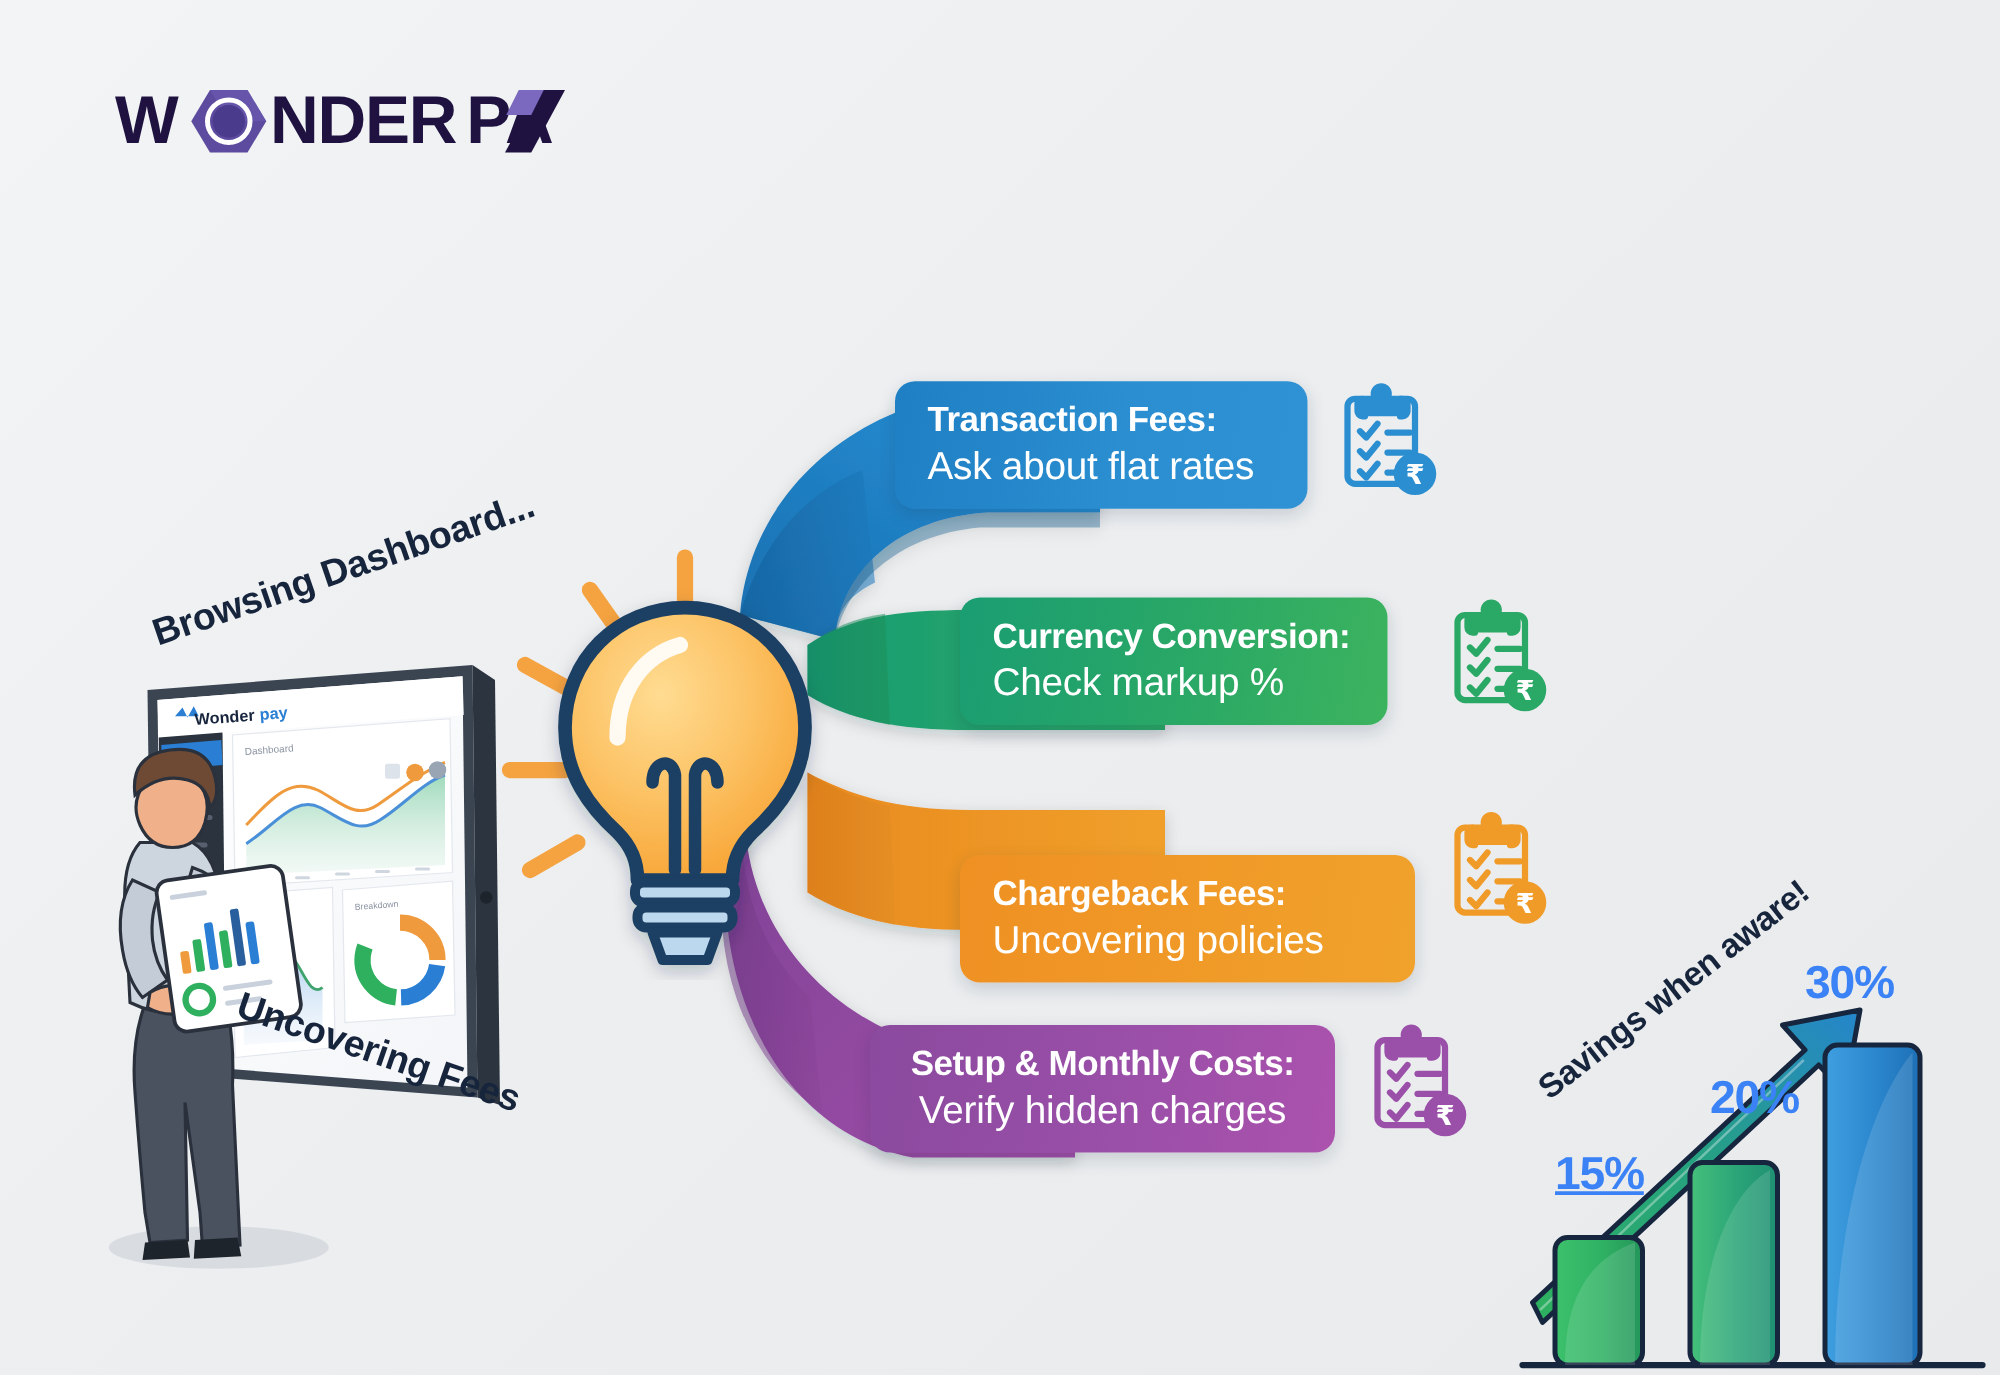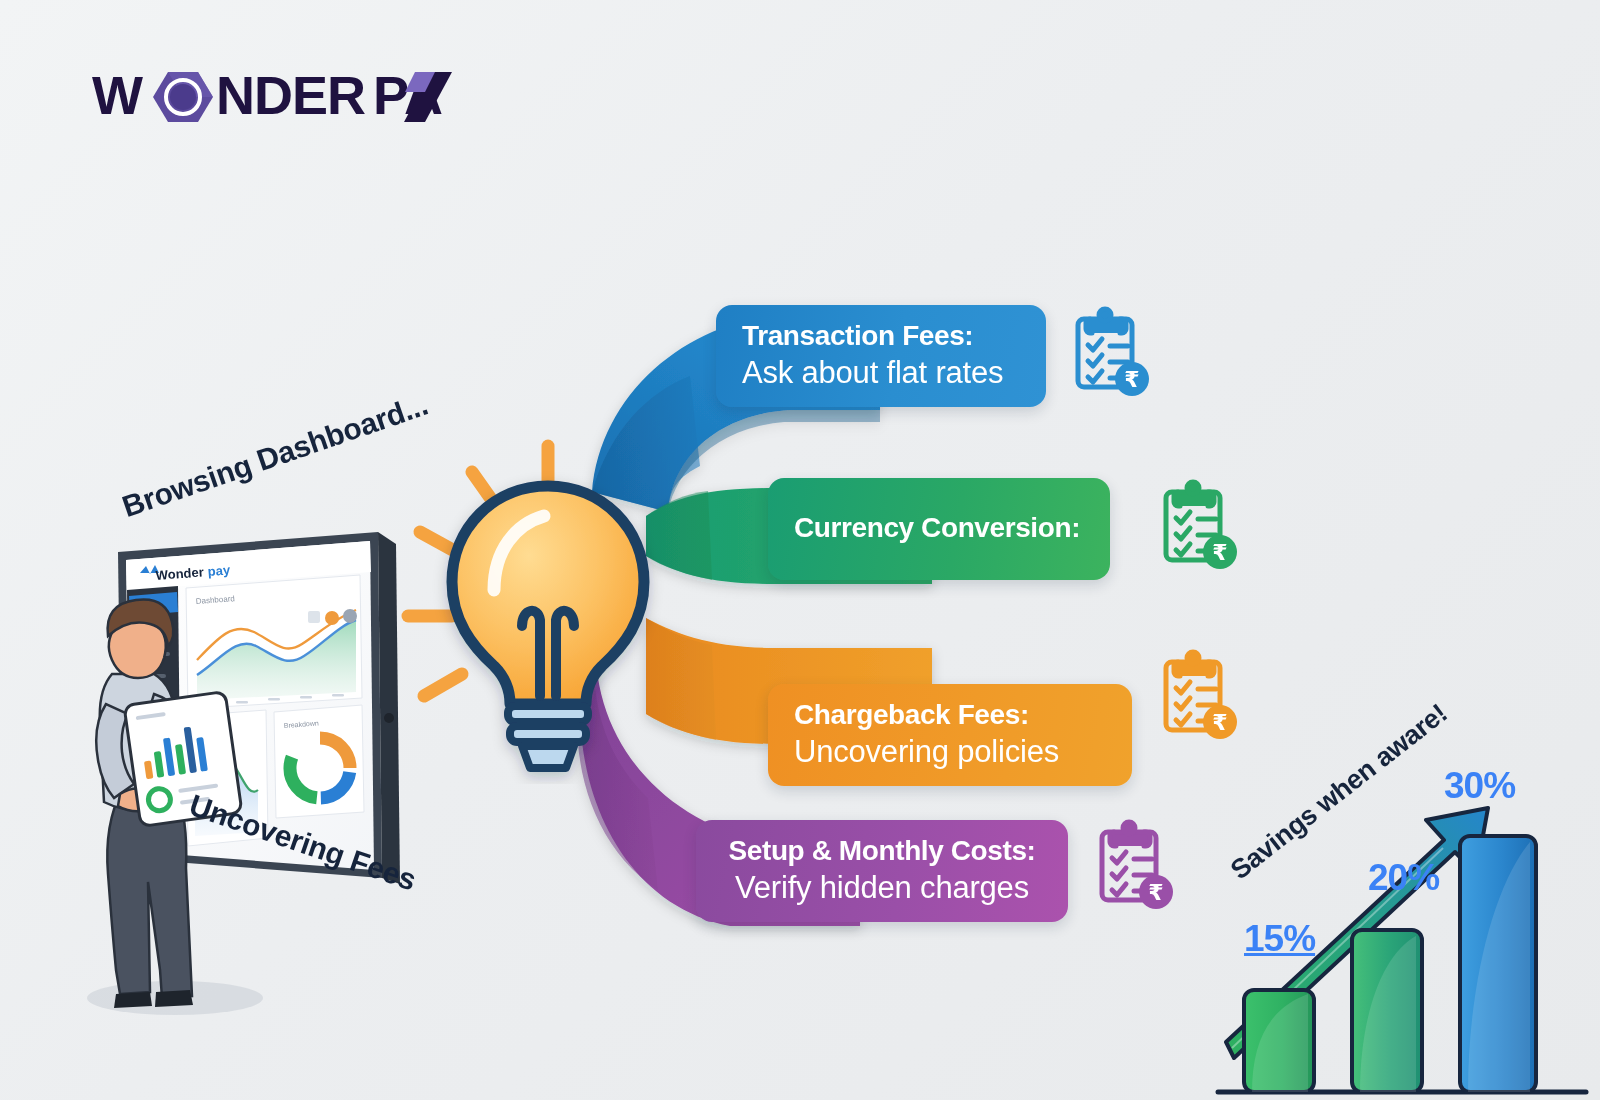--- a/index.html
+++ b/index.html
@@ -302,20 +302,21 @@
       </g>
     </g>
   </svg>
 
   <div class="card" id="card-0">
     <div class="t1">Transaction Fees:</div>
     <div class="t2">Ask about flat rates</div>
   </div>
   <div class="card" id="card-1">
     <div class="t1">Currency Conversion:</div>
+    <div class="t2">Check markup %</div>
   </div>
   <div class="card" id="card-2">
     <div class="t1">Chargeback Fees:</div>
     <div class="t2">Uncovering policies</div>
   </div>
   <div class="card" id="card-3">
     <div class="t1">Setup &amp; Monthly Costs:</div>
     <div class="t2">Verify hidden charges</div>
   </div>
 

